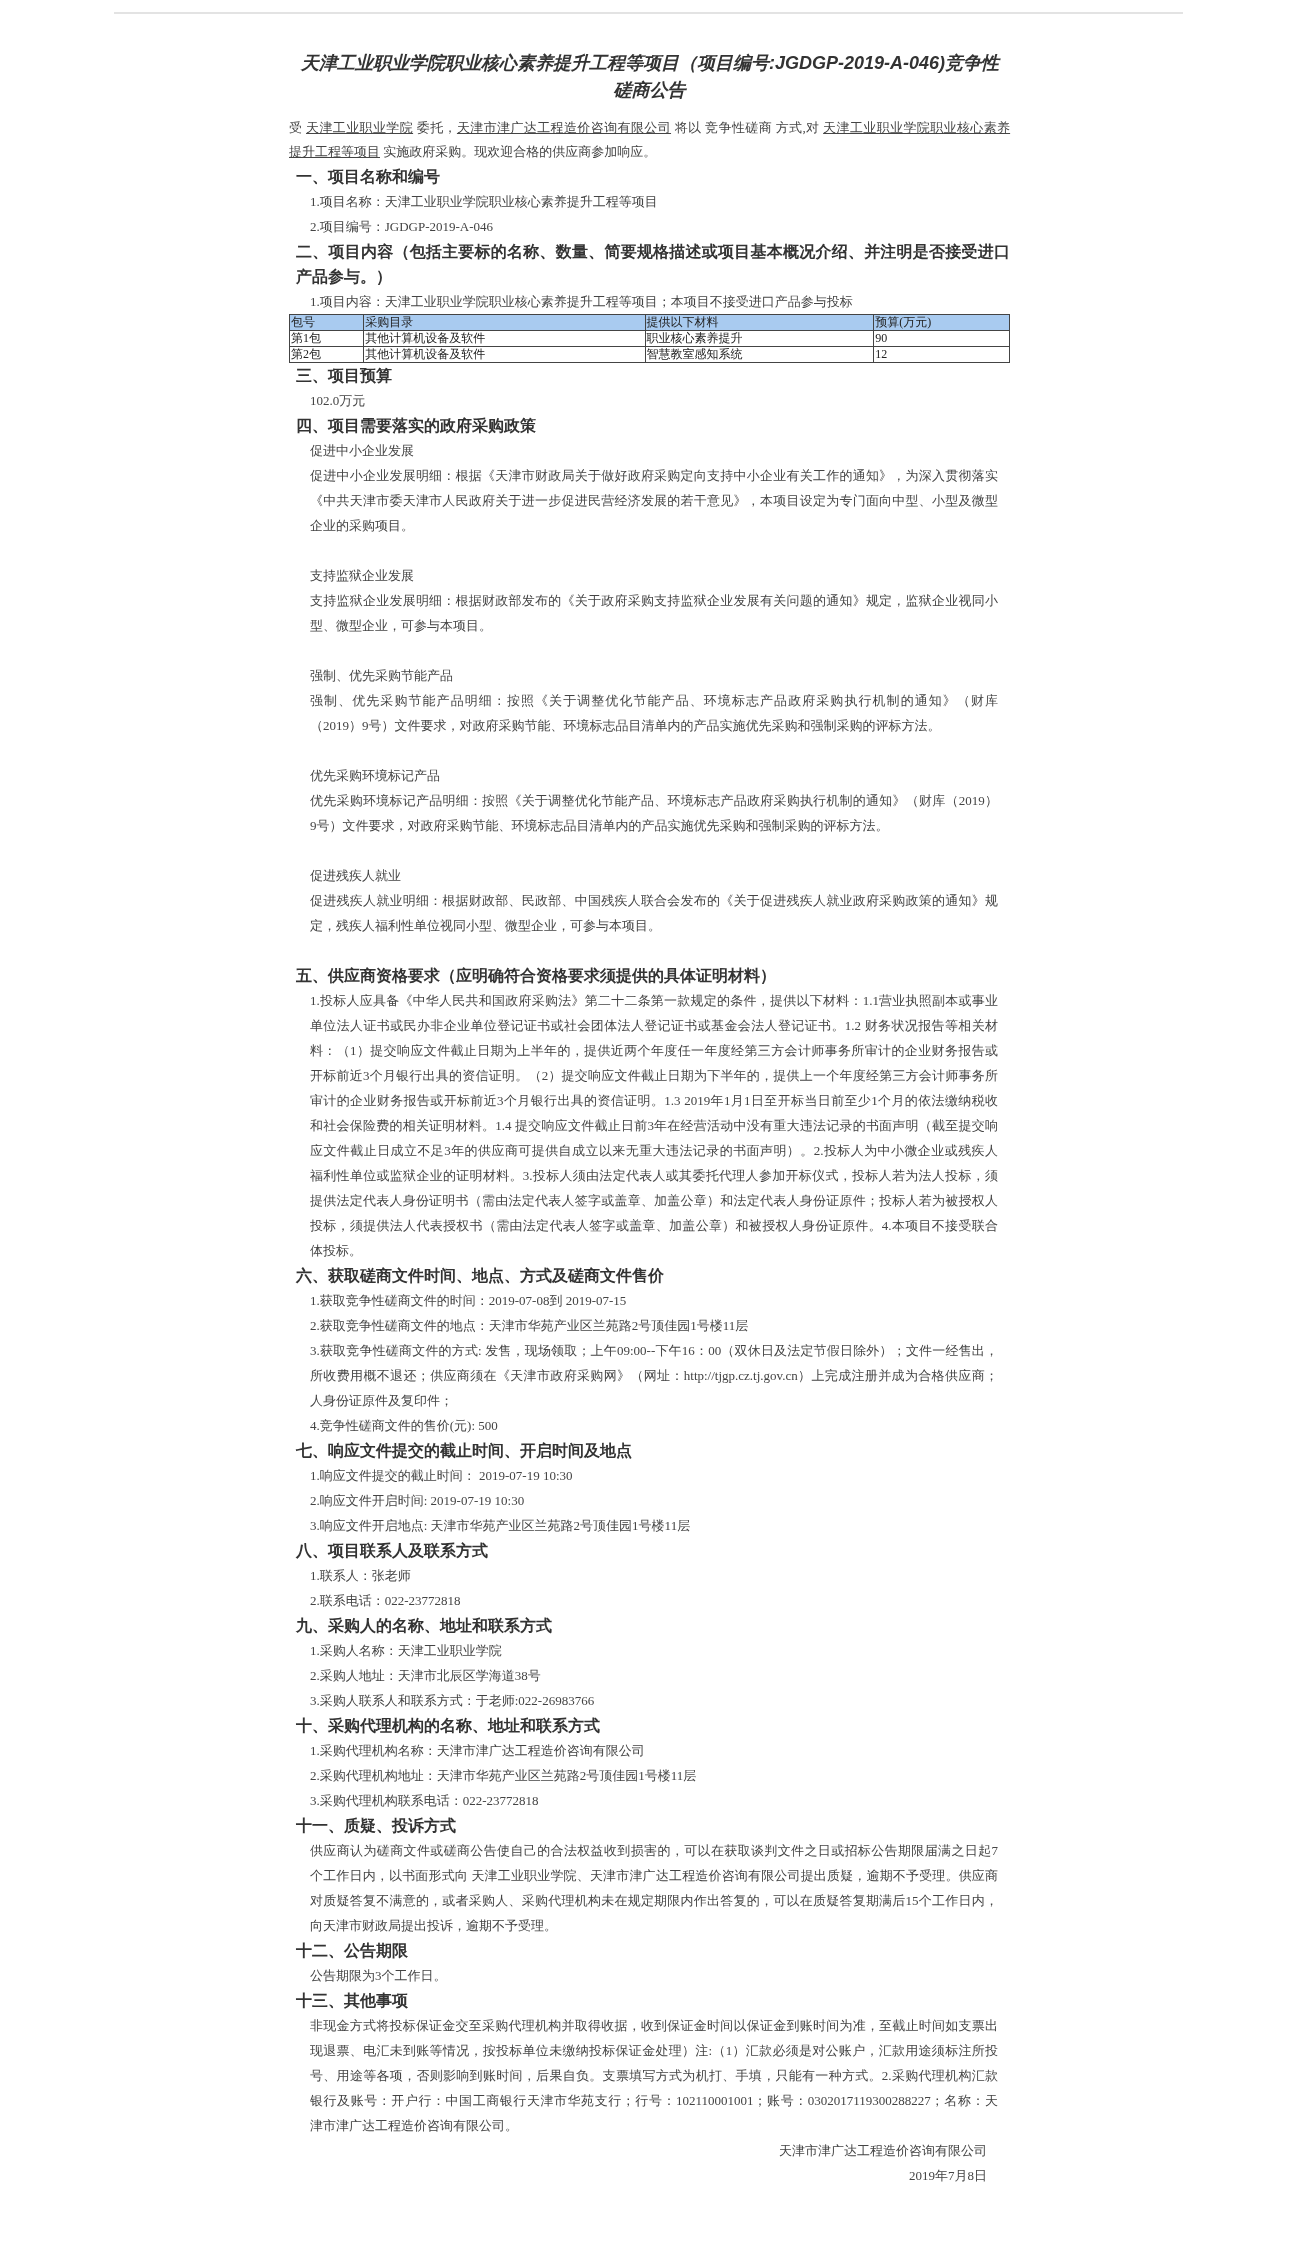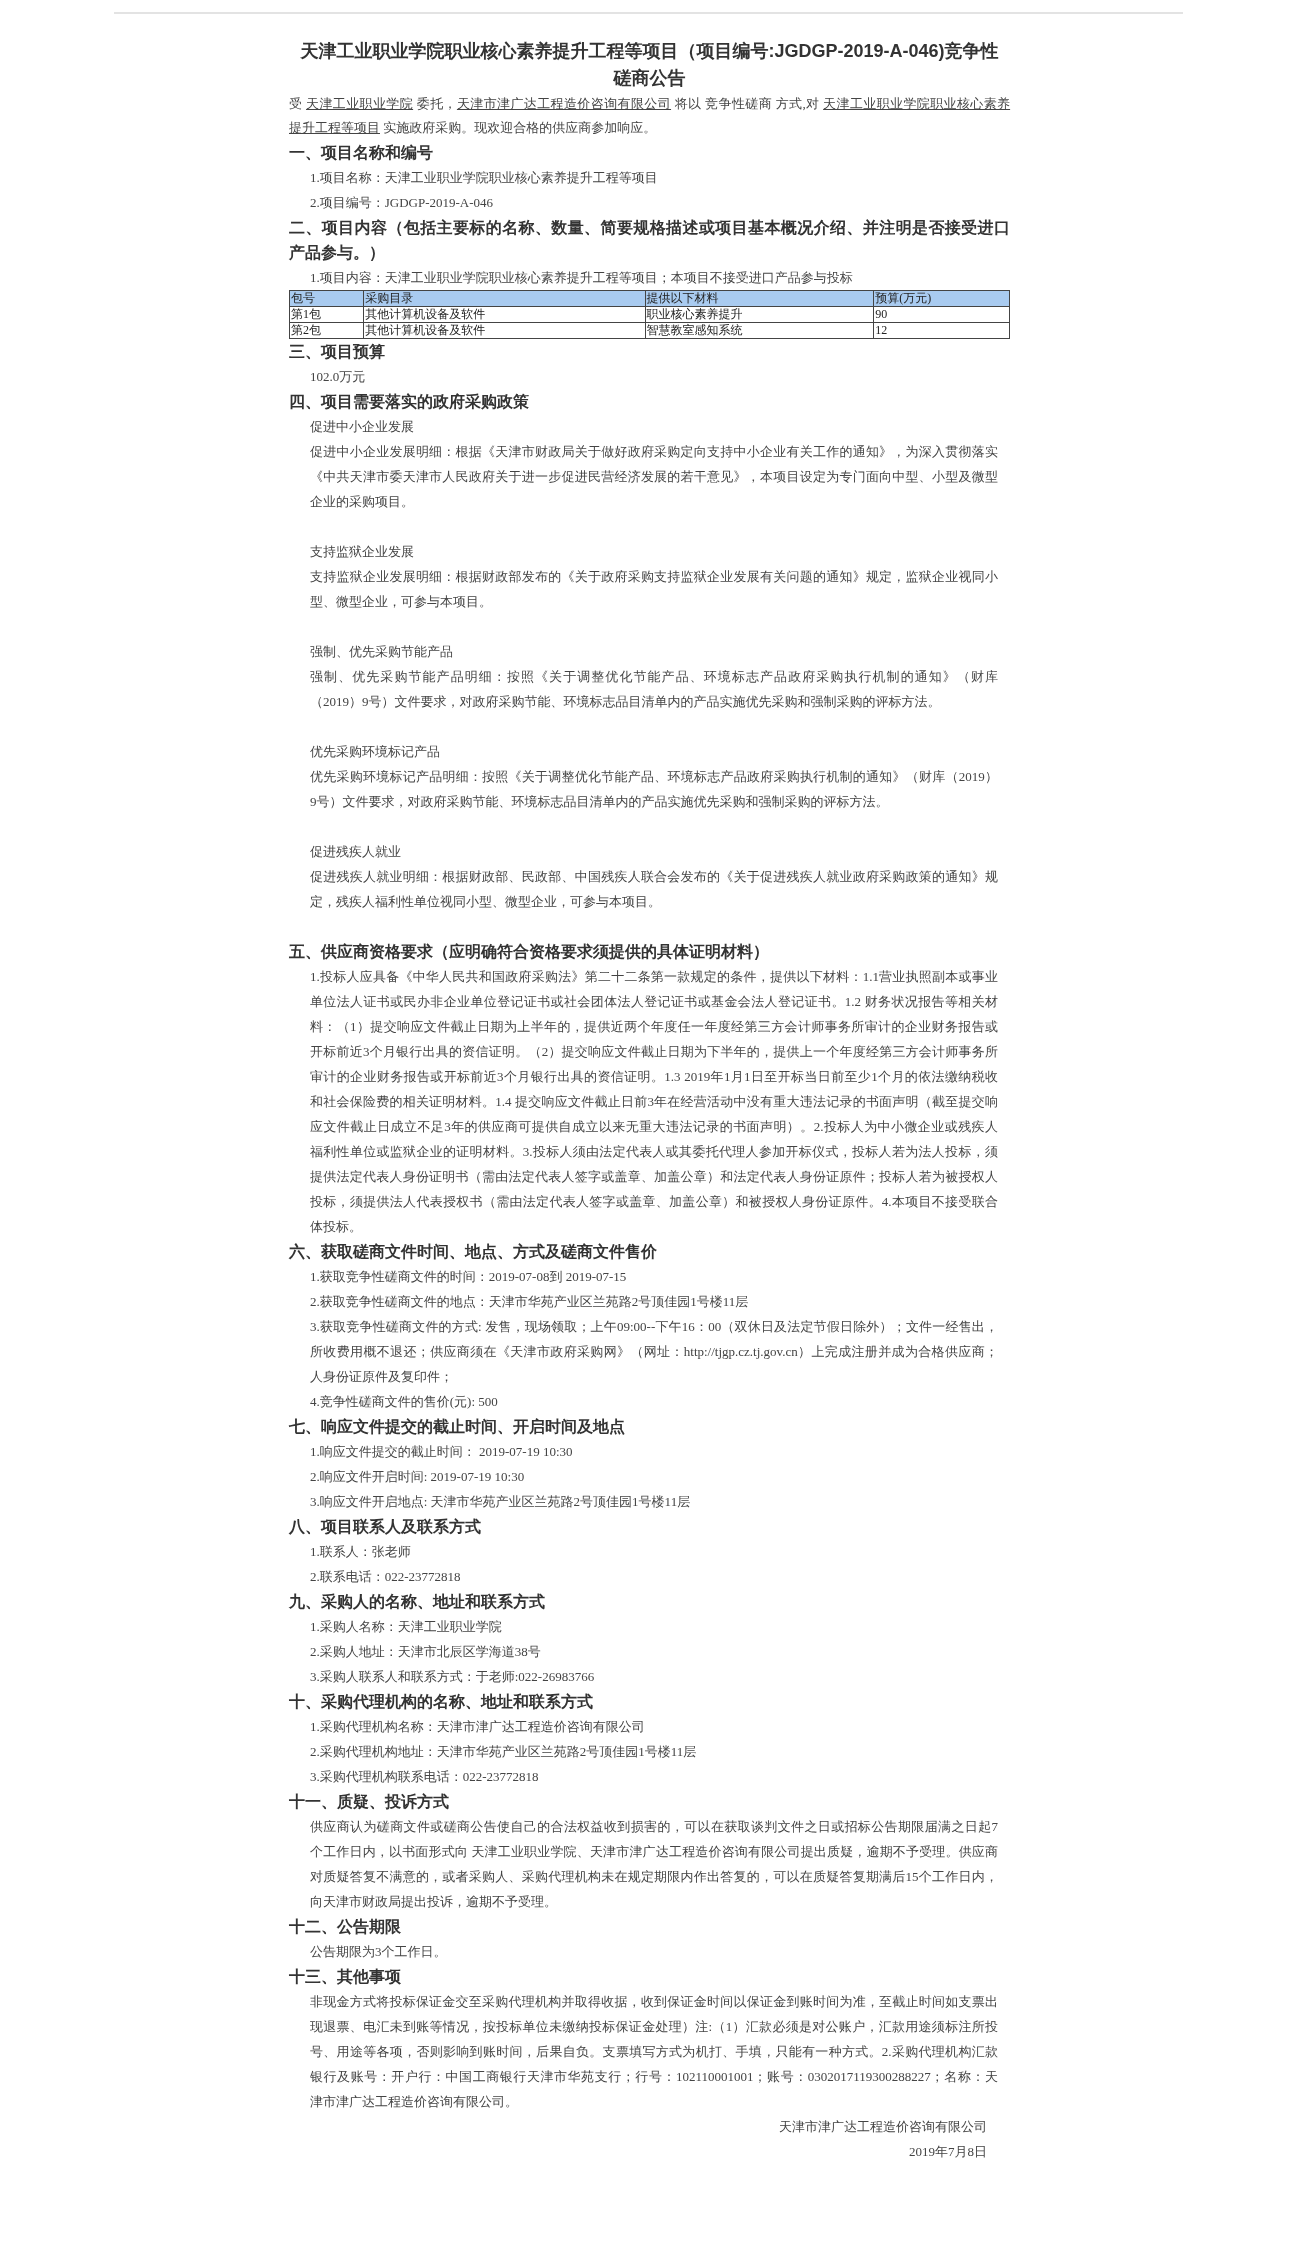--- a/index.html
+++ b/index.html
@@ -31,40 +31,41 @@
     color: #444444;
     font-size: 13px;
   }
   .title {
     text-align: center;
     font-family: "Liberation Sans", "DejaVu Sans", sans-serif;
     font-weight: bold;
     font-size: 18px;
     line-height: 27px;
     color: #333333;
-    margin: 0;
+    margin: 12px;
+    font-style: italic;
   }
   .title .tl { height: 27px; white-space: nowrap; }
   .intro { font-size: 13px; }
   .intro .ln { height: 24px; line-height: 24px; }
   .u { text-decoration: underline; margin-top: 35px; }
   .ln {
     display: block;
     height: 25px;
     line-height: 25px;
     white-space: nowrap;
   }
   .j { text-align: justify; text-align-last: justify; }
   .h {
     font-weight: bold;
     font-size: 16px;
     color: #333333;
     margin: 0;
   }
-  .h .ln { height: 25px; line-height: 25px; }
+  .h .ln { height: 25px; line-height: 25px; margin-left: 7px; }
   .para { padding-left: 21px; padding-right: 12px; }
   .policy { margin-bottom: 25px; }
   table.pkg {
     width: 721px;
     border-collapse: collapse;
     font-size: 12px;
     color: #222222;
     margin: 0;
   }
   table.pkg th, table.pkg td {

